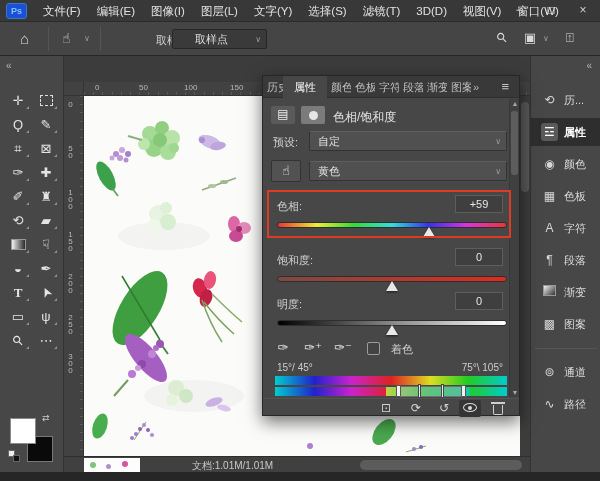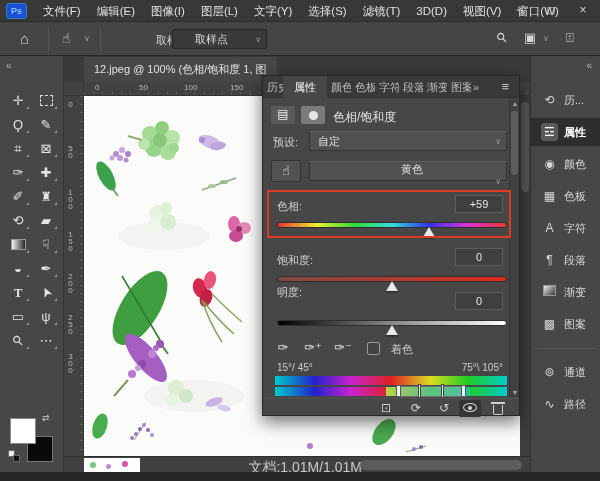--- a/index.html
+++ b/index.html
@@ -59,21 +59,21 @@
     background-image:repeating-linear-gradient(180deg,#5a5a5a 0 1px,transparent 1px 8.2px); background-size:4px 100%; background-position:16px 0; background-repeat:no-repeat; }
   .vr-num { position:absolute; left:2px; font-size:8px; color:#b8b8b8; writing-mode:vertical-rl; text-orientation:upright; letter-spacing:-2px; }
   #canvas { left:84px; top:96px; width:446px; height:360px; background:#fbfbfa; }
   #doc-vscroll { left:520px; top:96px; width:10px; height:360px; background:#3d3d3d; }
   #doc-vscroll .thumb { position:absolute; left:1px; top:6px; width:8px; height:90px; background:#585858; border-radius:4px; }
 
   
   #statusbar { left:64px; top:456px; width:466px; height:16px; background:#404040; border-top:1px solid #2e2e2e; }
   #nav-thumb { position:absolute; left:20px; top:1px; width:56px; height:14px; background:#fdfdfd; }
   #nav-thumb i { position:absolute; border-radius:50%; }
-  #doc-info { position:absolute; left:128px; top:2px; width:170px; text-align:right; color:#c9c9c9; font-size:14px; }
+  #doc-info { position:absolute; left:128px; top:2px; width:170px; text-align:left; color:#c9c9c9; font-size:10px; }
   .sb-arrow { position:absolute; top:0; color:#b0b0b0; font-size:11px; line-height:15px; }
   #hscroll-thumb { position:absolute; left:296px; top:3px; width:162px; height:10px; background:#5c5c5c; border-radius:5px; }
   #bottomstrip { left:0; top:472px; width:600px; height:9px; background:#262626; }
 
   
   #rightdock { left:530px; top:56px; width:70px; height:416px; background:#474747; border-left:1px solid #333; }
   #rd-collapse { position:absolute; right:8px; top:4px; color:#b5b5b5; font-size:10px; }
   .dock-item { position:absolute; left:0; width:70px; height:28px; display:flex; align-items:center; }
   .dock-item .ic { width:17px; margin-left:10px; text-align:center; color:#d6d6d6; font-size:12px; }
   .dock-item .lb { margin-left:6px; color:#d9d9d9; font-size:11px; white-space:nowrap; }
@@ -252,23 +252,20 @@
         <i class="b"></i>
       </div>
     <div id="quickmask" class="abs">
         <i></i>
       </div>
     <div id="screenmode" class="abs">
         <i></i>
       </div>
   </div>
 
-  <div id="tabbar" class="abs">
-    <div id="doctab">12.jpeg @ 100% (色相/饱和度 1, 图</div>
-  </div>
 
   <div id="ruler-corner" class="abs"></div>
   <div id="hruler" class="abs">
     <span class="hr-num" style="left:11px;">0</span>
     <span class="hr-num" style="left:55px;">50</span>
     <span class="hr-num" style="left:100px;">100</span>
     <span class="hr-num" style="left:146px;">150</span>
   </div>
   <div id="vruler" class="abs">
     <span class="vr-num" style="top:4px;">0</span>
@@ -483,37 +480,37 @@
       </div>
     <div id="props-title">色相/饱和度</div>
 
     <span class="plabel" style="left:10px;top:59px;">预设:</span>
     <div class="pdrop" style="top:55px;">
       <span>自定</span>
       <span class="dd-chev">∨</span>
     </div>
 
     <div id="ta-hand">☝</div>
-    <div class="pdrop" style="top:85px;flex-direction:column;">
+    <div class="pdrop" style="top:85px;">
       <span>黄色</span>
       <span class="dd-chev">∨</span>
     </div>
 
     <div id="hue-highlight"></div>
     <span class="plabel" style="left:14px;top:123px;">色相:</span>
     <div class="valbox" style="top:119px;">+59</div>
     <div class="slider" id="sl-hue"></div>
     <span class="sthumb" style="left:160px;top:151px;"></span>
 
     <span class="plabel" style="left:14px;top:177px;">饱和度:</span>
     <div class="valbox" style="top:172px;">0</div>
     <div class="slider" id="sl-sat"></div>
     <span class="sthumb" style="left:123px;top:205px;"></span>
 
-    <span class="plabel" style="left:14px;top:209px;">明度:</span>
+    <span class="plabel" style="left:14px;top:221px;">明度:</span>
     <div class="valbox" style="top:216px;">0</div>
     <div class="slider" id="sl-light"></div>
     <span class="sthumb" style="left:123px;top:249px;"></span>
 
     <span class="dropper" style="left:8px;">✑</span>
     <span class="dropper" style="left:38px;">✑⁺</span>
     <span class="dropper" style="left:68px;">✑⁻</span>
     <span id="colorize-box"></span>
     <span class="plabel" style="left:128px;top:266px;">着色</span>
 

